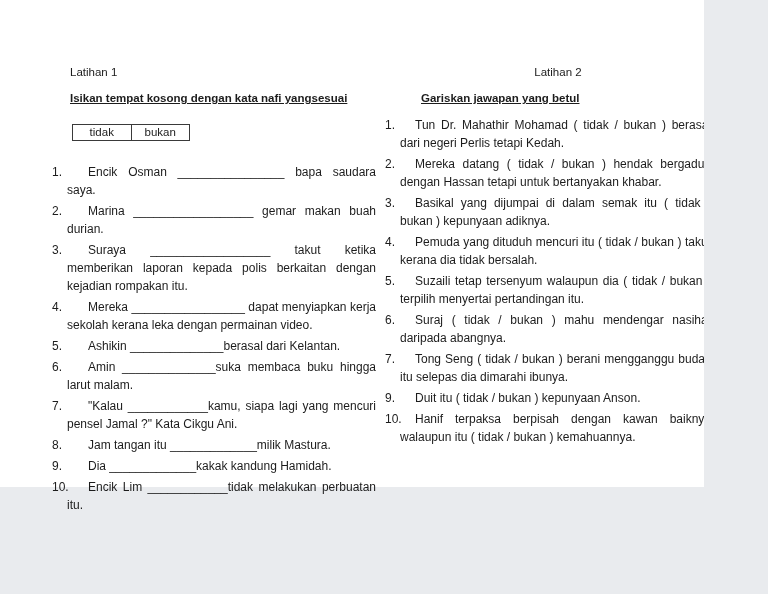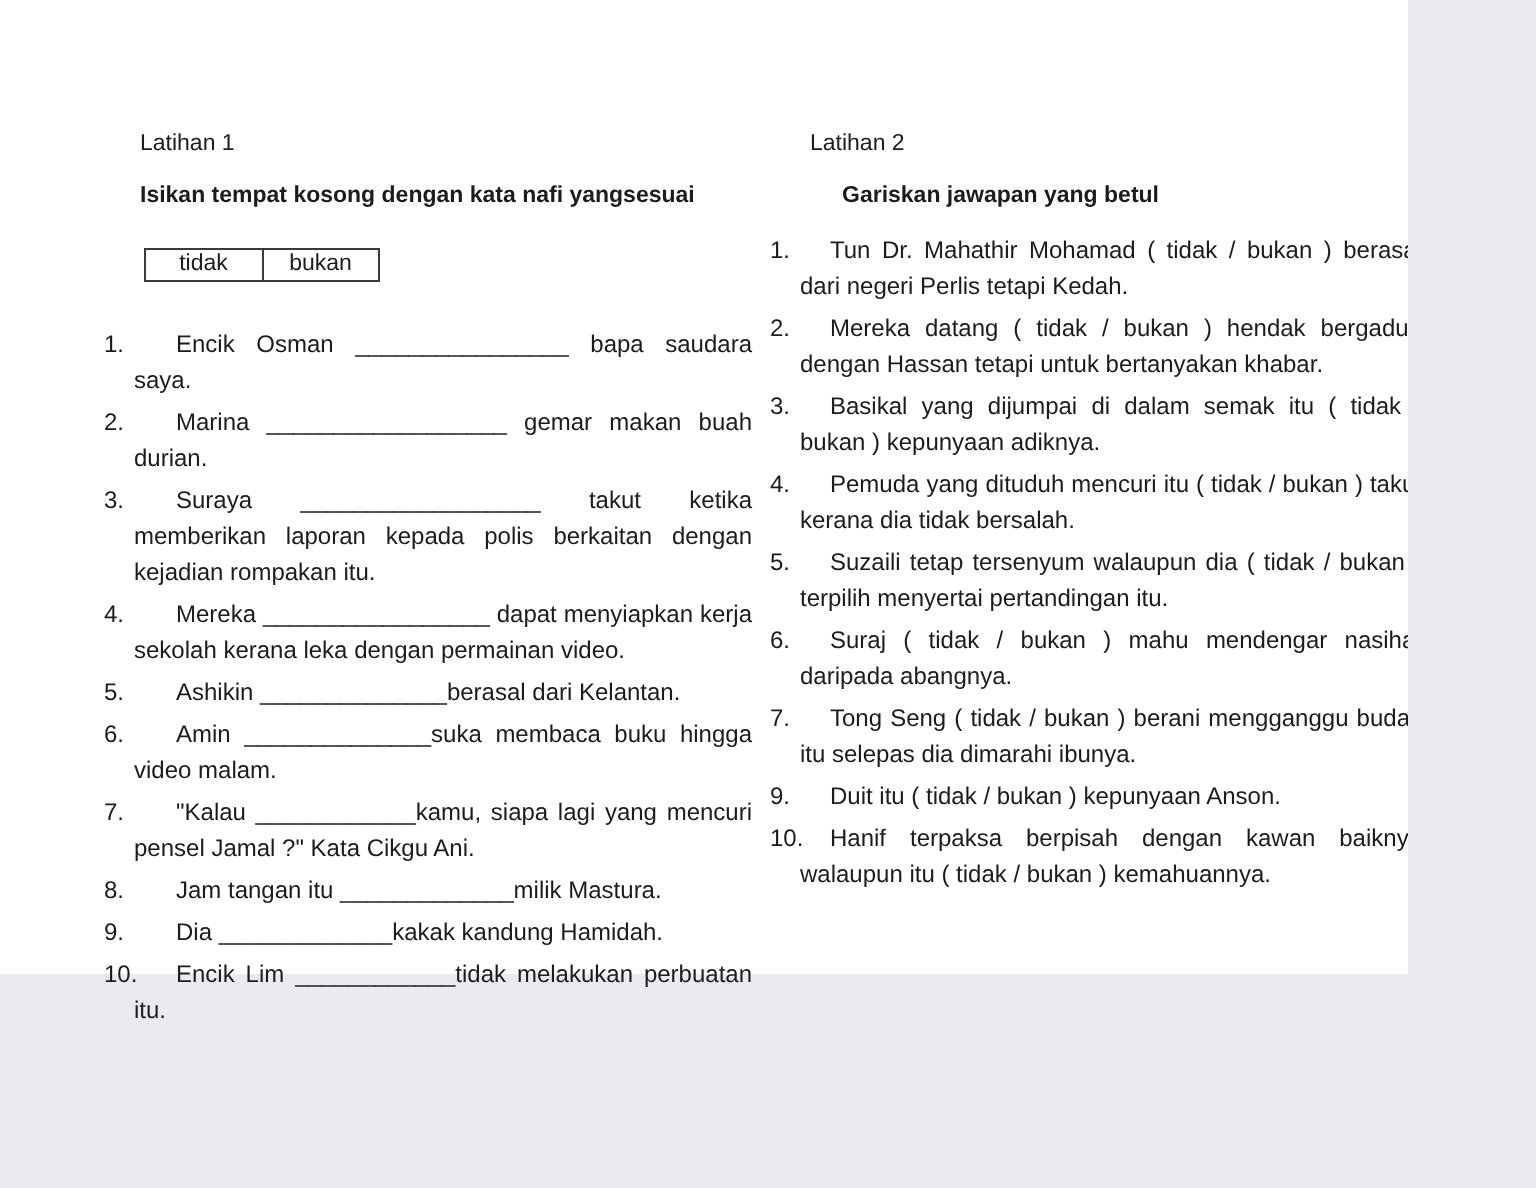--- a/index.html
+++ b/index.html
@@ -30,26 +30,27 @@
     top: 66px;
     color: #1c1c1c;
   }
   .col-left  { left: 52px;  width: 324px; }
   .col-right { left: 385px; width: 326px; }
 
   .section-title {
     font-size: 11.5px;
     margin: 0 0 0 18px;
   }
-  .col-right .section-title { margin-left: 20px; }
+  .col-right .section-title { margin-left: 20px; text-align: center; }
 
   .instruction {
     font-size: 11.5px;
     font-weight: 700;
     margin: 14px 0 0 18px;
+    text-decoration: underline;
   }
   .col-right .instruction { margin-left: 36px; }
 
   .word-box {
     display: flex;
     margin: 20px 0 0 20px;
     width: 118px;
   }
   .word-cell {
     flex: 1;
@@ -91,21 +92,21 @@
       <div class="word-box">
         <div class="word-cell">tidak</div>
         <div class="word-cell">bukan</div>
       </div>
       <div class="items">
           <div class="item"><span class="num">1.</span><span>Encik Osman ________________ bapa saudara saya.</span></div>
           <div class="item"><span class="num">2.</span><span>Marina __________________ gemar makan buah durian.</span></div>
           <div class="item"><span class="num">3.</span><span>Suraya __________________ takut ketika memberikan laporan kepada polis berkaitan dengan kejadian rompakan itu.</span></div>
           <div class="item"><span class="num">4.</span><span>Mereka _________________ dapat menyiapkan kerja sekolah kerana leka dengan permainan video.</span></div>
           <div class="item"><span class="num">5.</span><span>Ashikin ______________berasal dari Kelantan.</span></div>
-          <div class="item"><span class="num">6.</span><span>Amin ______________suka membaca buku hingga video malam.</span></div>
+          <div class="item"><span class="num">6.</span><span>Amin ______________suka membaca buku hingga larut malam.</span></div>
           <div class="item"><span class="num">7.</span><span>"Kalau ____________kamu, siapa lagi yang mencuri pensel Jamal ?" Kata Cikgu Ani.</span></div>
           <div class="item"><span class="num">8.</span><span>Jam tangan itu _____________milik Mastura.</span></div>
           <div class="item"><span class="num">9.</span><span>Dia _____________kakak kandung Hamidah.</span></div>
           <div class="item"><span class="num">10.</span><span>Encik Lim ____________tidak melakukan perbuatan itu.</span></div>
         </div>
     </div>
 
     <div class="col col-right">
       <div class="section-title">Latihan 2</div>
       <div class="instruction">Gariskan jawapan yang betul</div>

